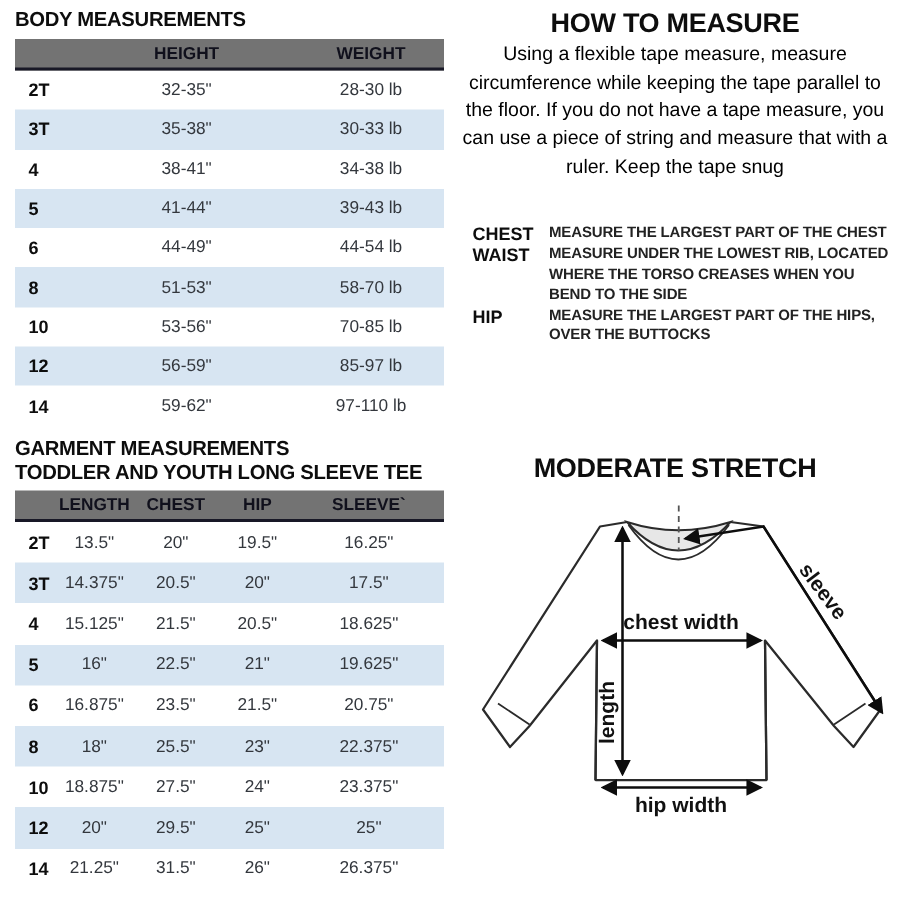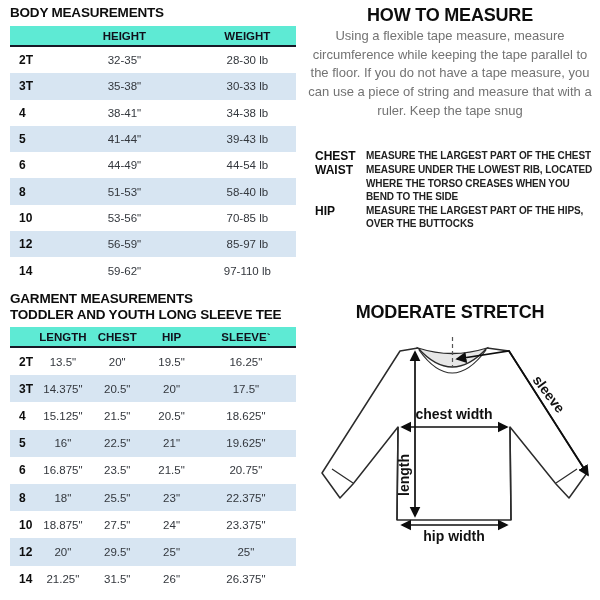--- a/index.html
+++ b/index.html
@@ -6,36 +6,36 @@
   html,body { background:#fff; }
   .page {
     position:relative; width:600px; height:600px; background:#ffffff;
     font-family:"Liberation Sans", sans-serif; color:#111; overflow:hidden;padding-left:37px;
   }
   .sec-title { font-weight:bold; font-size:13.5px; letter-spacing:-0.2px; color:#0d0d0d; }
 
   
   .tbl { position:absolute; left:10px; width:286px; }
   .thead {
-    display:grid; align-items:center; background:#5eead4;
+    display:grid; align-items:center; background:#737373;
     border-bottom:2px solid #181826; font-weight:bold; font-size:11.5px; color:#10101c;
   }
   .thead.body-grid, .trow.body-grid { grid-template-columns:14% 52% 34%; }
   .thead.garm-grid, .trow.garm-grid { grid-template-columns:10% 17% 21% 17% 35%; }
   .thead { height:21px; }
   .trow { display:grid; align-items:center; font-size:11.5px; color:#33373d; }
   .trow:nth-of-type(even) { background:#d7e5f2; }
   #body-table .trow { height:26.3px; }
   #garment-table .trow { height:27.2px; }
   .c { text-align:center; }
   .c.size { text-align:left; padding-left:9px; font-weight:bold; font-size:12px; color:#0d0d0d; }
 
   
   .rcol-title { position:absolute; left:302px; width:296px; text-align:center; font-weight:bold; font-size:18px; letter-spacing:-0.2px; color:#0d0d0d; }
-  .intro { position:absolute; left:306px; top:27px; width:288px; text-align:center; font-size:13px; line-height:1.44; color:#737373; }
+  .intro { position:absolute; left:306px; top:27px; width:288px; text-align:center; font-size:13px; line-height:1.44; color:#000000; }
   .defs { position:absolute; left:315px; top:149px; width:283px; }
   .def { display:grid; grid-template-columns:44px 1fr; column-gap:7px; }
   .def .term { font-weight:bold; font-size:12px; color:#0d0d0d; }
   .def .desc { font-weight:bold; font-size:10px; line-height:1.35; color:#222; letter-spacing:-0.1px; }
 
   .shirt-svg { position:absolute; left:303px; top:334px; }
   .shirt-svg text { font-family:"Liberation Sans", sans-serif; font-weight:bold; fill:#111; }
 
   .footer-note {
     position:absolute; left:302px; top:573px; width:296px; text-align:center;
@@ -90,21 +90,21 @@
 
         <div class="trow body-grid">
           <span class="c size">6</span>
           <span class="c">44-49"</span>
           <span class="c">44-54 lb</span>
         </div>
 
         <div class="trow body-grid">
           <span class="c size">8</span>
           <span class="c">51-53"</span>
-          <span class="c">58-40 lb</span>
+          <span class="c">58-70 lb</span>
         </div>
 
         <div class="trow body-grid">
           <span class="c size">10</span>
           <span class="c">53-56"</span>
           <span class="c">70-85 lb</span>
         </div>
 
         <div class="trow body-grid">
           <span class="c size">12</span>

